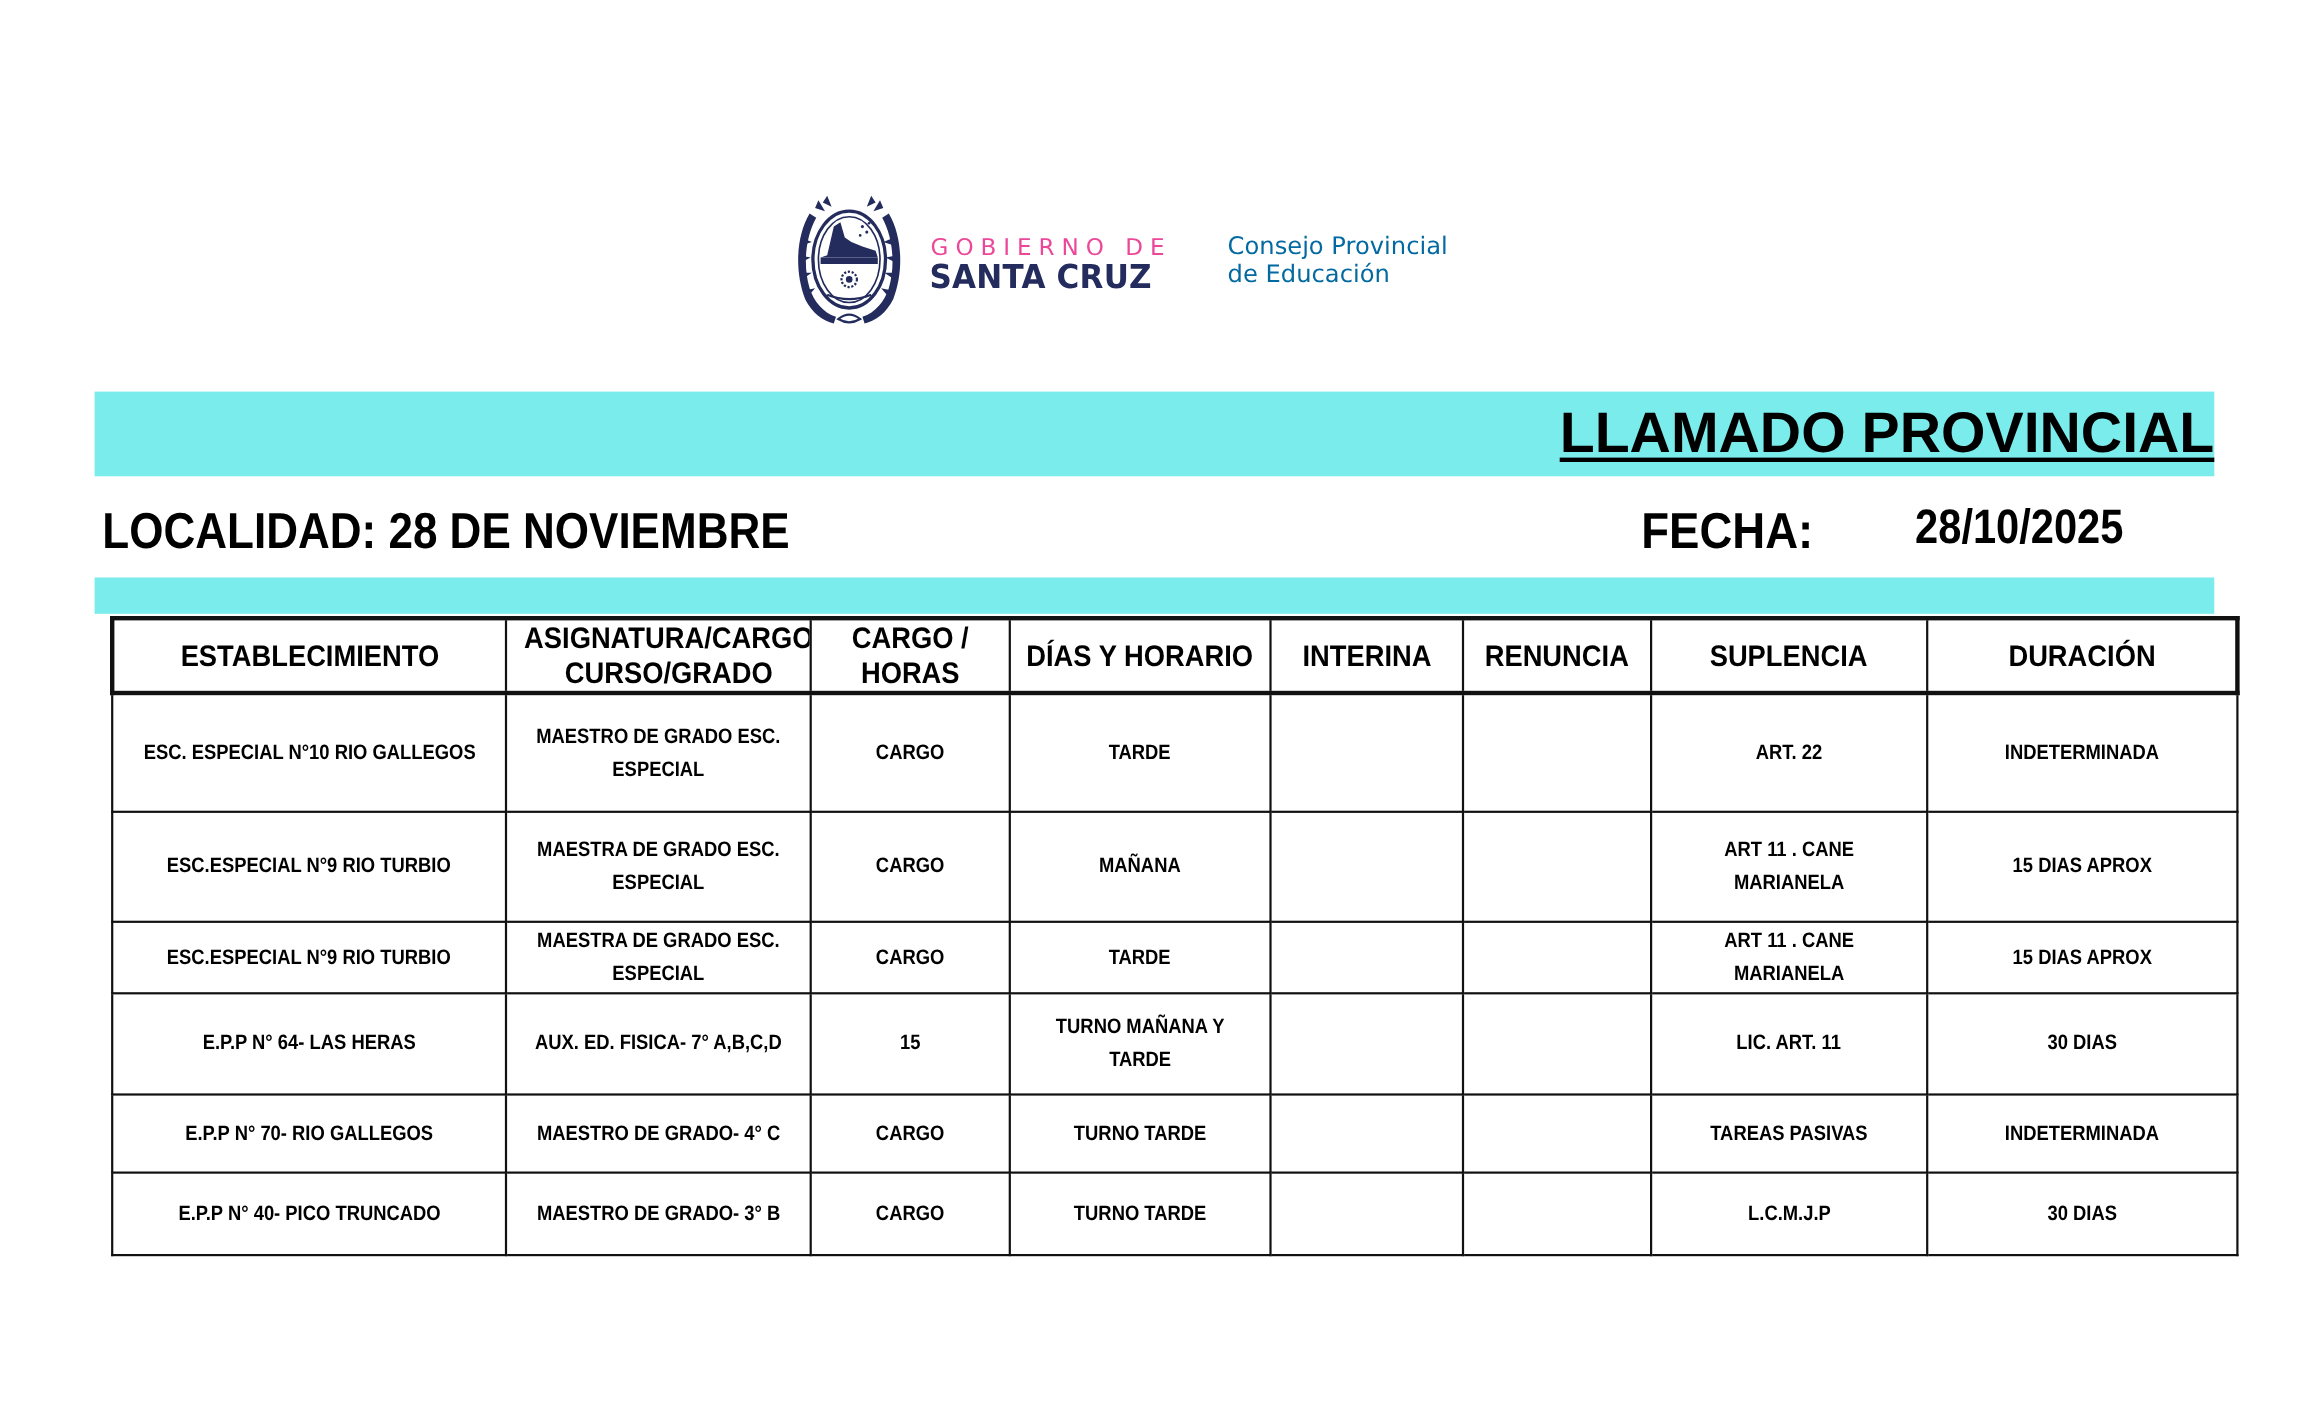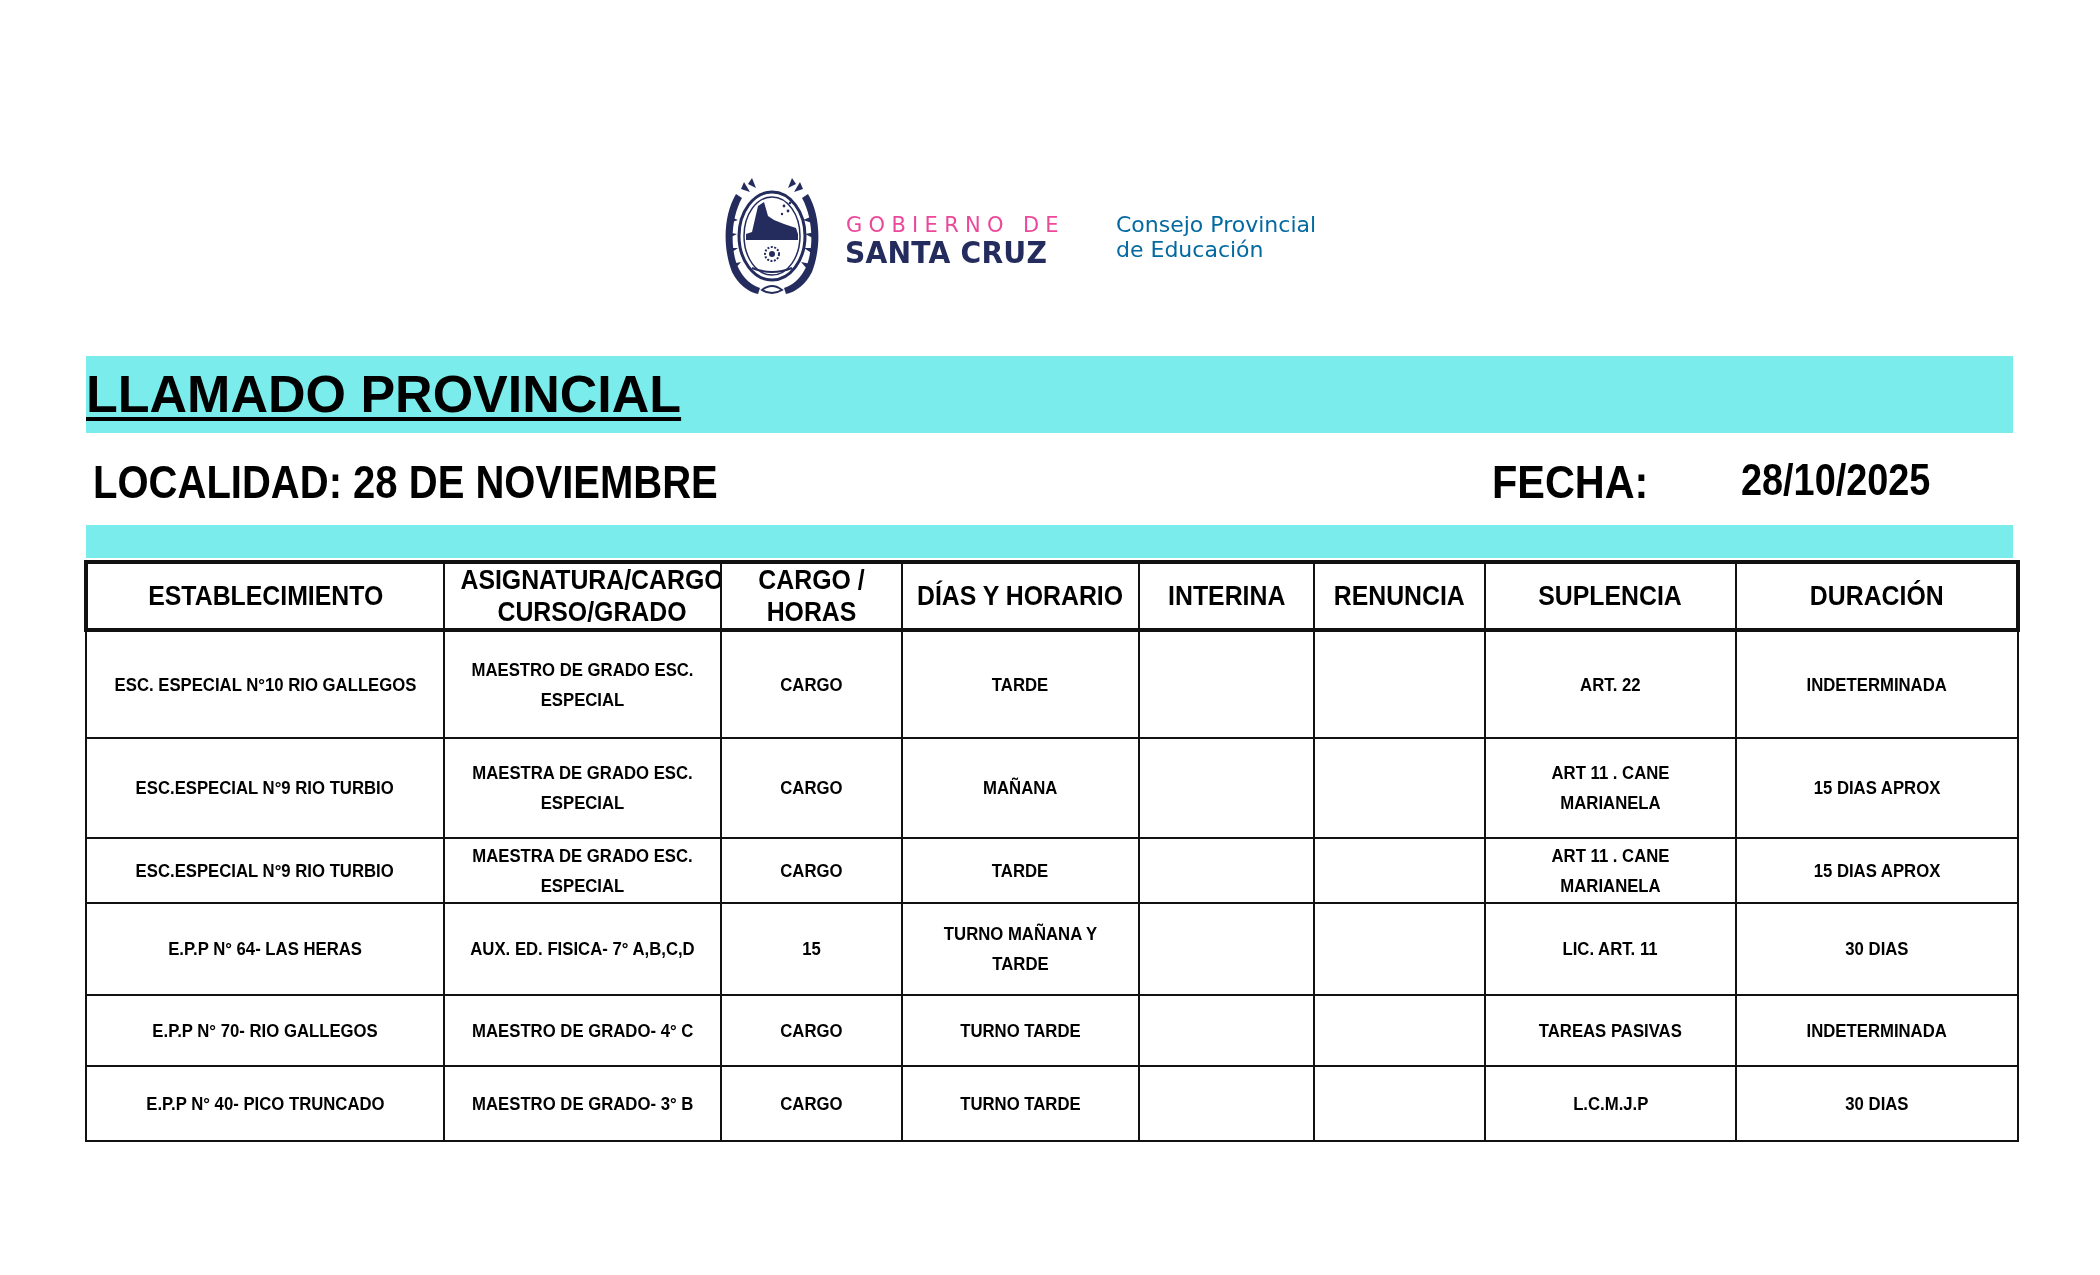--- a/index.html
+++ b/index.html
@@ -8,28 +8,28 @@
     
     .logo-emblem { position: absolute; left: 722px; top: 176px; width: 100px; height: 124px; }
     .logo-gob { position: absolute; left: 846px; top: 213px; font-family: "DejaVu Sans", sans-serif; font-size: 21px; letter-spacing: 6.3px; color: #ec4899; font-weight: normal; white-space: nowrap; }
     .logo-sc { position: absolute; left: 845px; top: 235px; font-family: "DejaVu Sans", sans-serif; font-size: 30px; font-weight: bold; color: #242c5e; white-space: nowrap; letter-spacing: 0.2px; transform: scaleX(0.94); transform-origin: left top; }
     .logo-cpe { position: absolute; left: 1116px; top: 212px; font-family: "DejaVu Sans", sans-serif; font-size: 22px; color: #0369a1; line-height: 25px; white-space: nowrap; }
 
     
     .banner { position: absolute; left: 86px; width: 1927px; background: #7aecec; }
     .banner-title { top: 356px; height: 77px; }
     .banner-strip { top: 525px; height: 33px; }
-    .title { position: absolute; left: 0; right: 0; top: 8px; text-align: left; font-family: "Liberation Sans", sans-serif; font-weight: bold; font-size: 52px; text-decoration: underline; text-decoration-thickness: 4px; text-underline-offset: 5px; white-space: nowrap; }
+    .title { position: absolute; left: 0; right: 0; top: 8px; text-align: right; font-family: "Liberation Sans", sans-serif; font-weight: bold; font-size: 52px; text-decoration: underline; text-decoration-thickness: 4px; text-underline-offset: 5px; white-space: nowrap; }
 
     .loc { position: absolute; left: 93px; top: 455px; font-weight: bold; font-size: 46px; white-space: nowrap; transform: scaleX(0.87); transform-origin: left top; }
     .fecha-label { position: absolute; left: 1492px; top: 455px; font-weight: bold; font-size: 46px; white-space: nowrap; transform: scaleX(0.9); transform-origin: left top; }
     .fecha-value { position: absolute; left: 1741px; top: 455px; font-weight: bold; font-size: 44px; white-space: nowrap; transform: scaleX(0.86); transform-origin: left top; }
 
     
-    table.grid { position: absolute; left: 84px; top: 560px; width: 1932px; border-collapse: collapse; table-layout: fixed; }
+    table.grid { position: absolute; left: 100px; top: 560px; width: 1932px; border-collapse: collapse; table-layout: fixed; }
     table.grid th, table.grid td { border: 2.5px solid #111; text-align: center; vertical-align: middle; padding: 0 4px; overflow: hidden; }
     table.grid thead th { height: 64px; font-family: "Liberation Sans", sans-serif; font-weight: bold; font-size: 27px; line-height: 32px; }
     table.grid thead tr { border: 4px solid #111; }
     table.grid td { font-family: "Liberation Sans", sans-serif; font-weight: bold; font-size: 19px; line-height: 30px; }
     .hdr-cond { display: inline-block; transform: scaleX(0.92); }
     .cell-cond { display: inline-block; transform: scaleX(0.88); }
     tr.r1 td { height: 105px; }
     tr.r2 td { height: 98px; }
     tr.r3 td { height: 63px; }
     tr.r4 td { height: 90px; }

